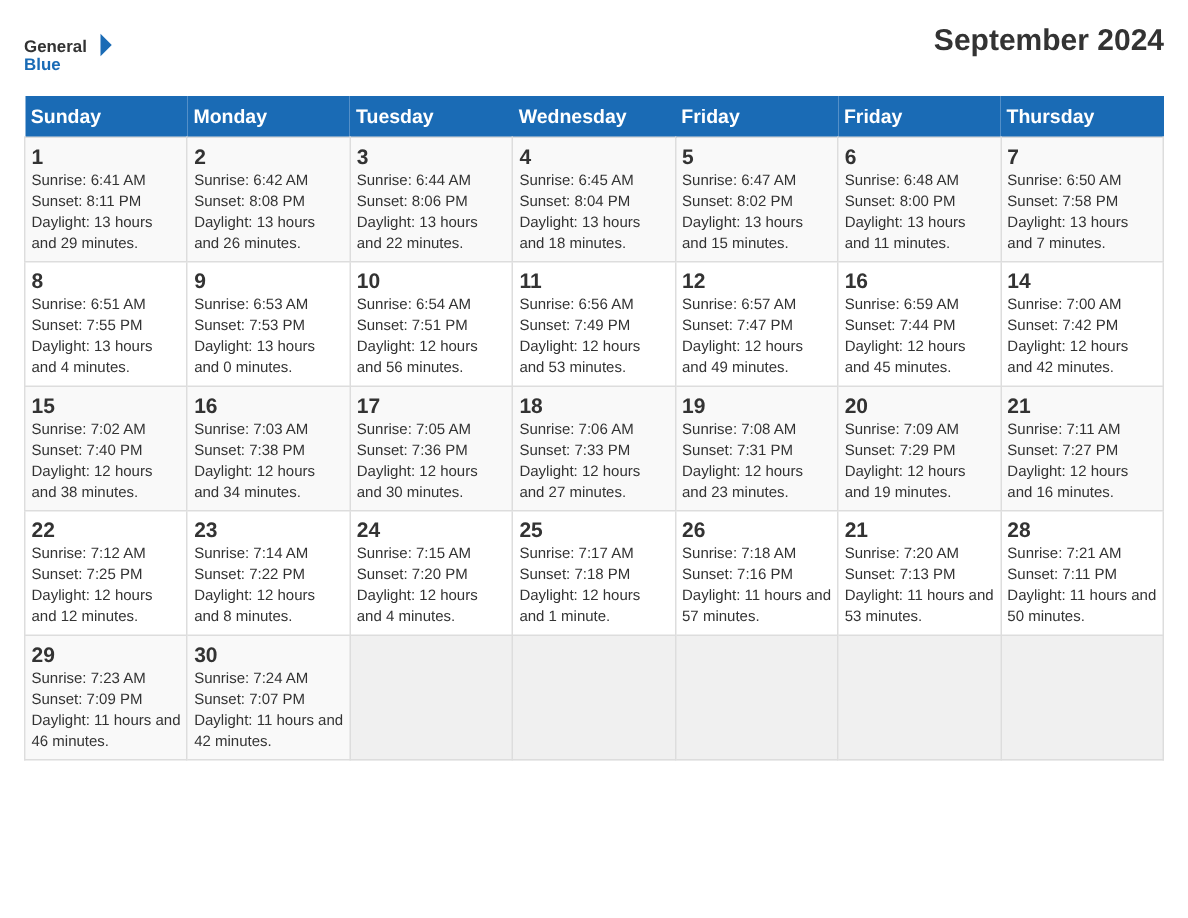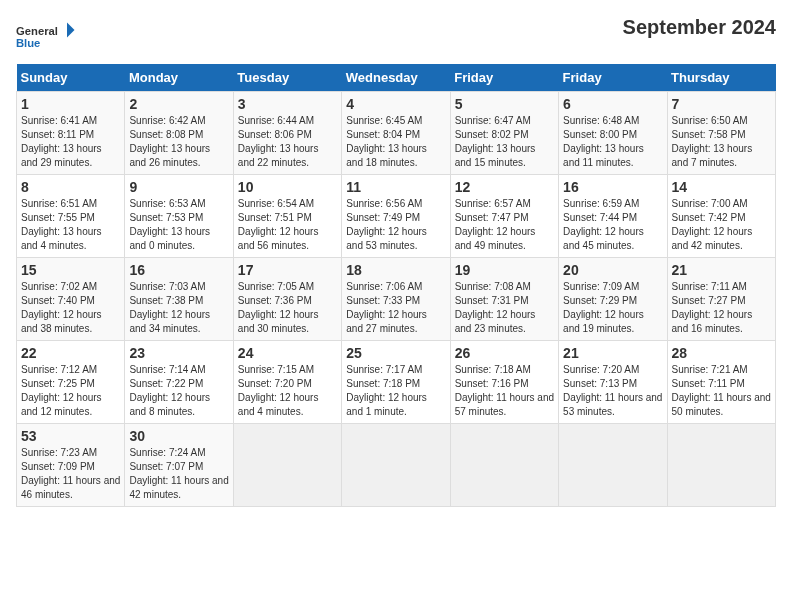--- a/index.html
+++ b/index.html
@@ -218,21 +218,21 @@
         <span class="day-number">21</span>
         <span class="day-info">Sunrise: 7:20 AM<br>Sunset: 7:13 PM<br>Daylight: 11 hours and 53 minutes.</span>
       </td>
         <td>
         <span class="day-number">28</span>
         <span class="day-info">Sunrise: 7:21 AM<br>Sunset: 7:11 PM<br>Daylight: 11 hours and 50 minutes.</span>
       </td>
       </tr>
       <tr>
         <td>
-        <span class="day-number">53</span>
+        <span class="day-number">29</span>
         <span class="day-info">Sunrise: 7:23 AM<br>Sunset: 7:09 PM<br>Daylight: 11 hours and 46 minutes.</span>
       </td>
         <td>
         <span class="day-number">30</span>
         <span class="day-info">Sunrise: 7:24 AM<br>Sunset: 7:07 PM<br>Daylight: 11 hours and 42 minutes.</span>
       </td>
         <td class="empty-cell"></td>
         <td class="empty-cell"></td>
         <td class="empty-cell"></td>
         <td class="empty-cell"></td>

